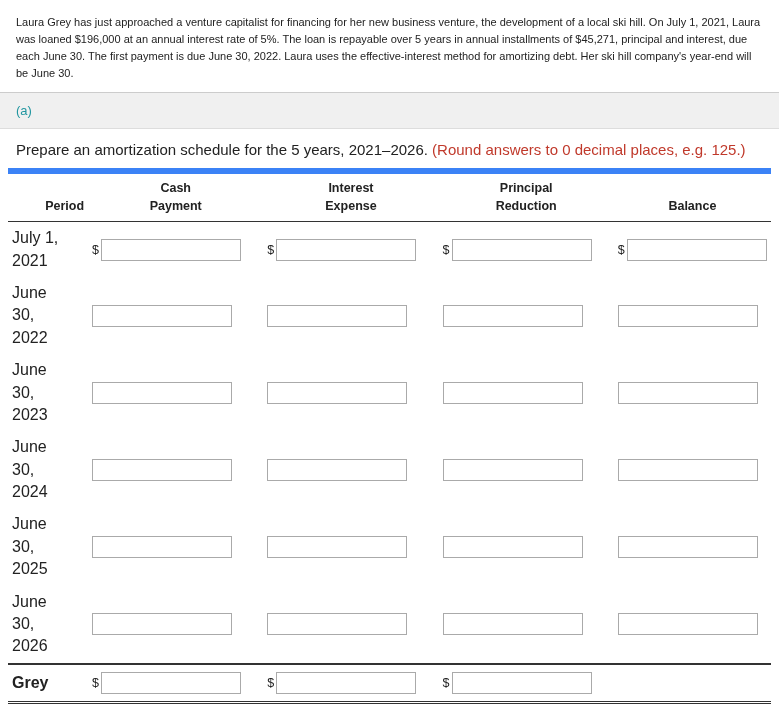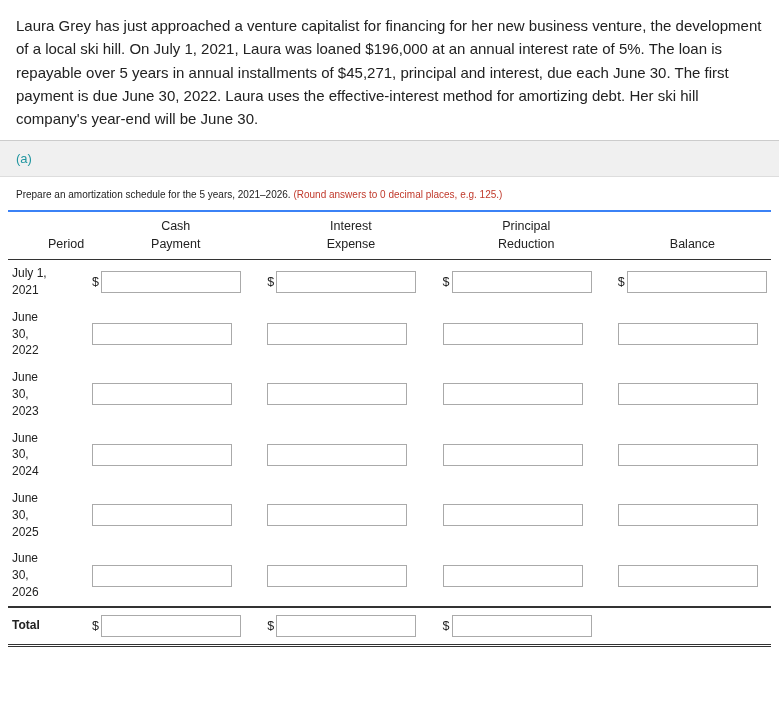--- a/index.html
+++ b/index.html
@@ -6,66 +6,66 @@
     body {
       font-family: Arial, sans-serif;
       font-size: 13px;
       background: #fff;
       color: #222;
       width: 779px;
     }
     .description {
       padding: 14px 16px 10px 16px;
       line-height: 1.55;
-      font-size: 15px;
+      font-size: 11px;
       border-bottom: 1px solid #ccc;
     }
     .section-a {
       background: #f0f0f0;
       padding: 10px 16px;
       color: #2196a0;
       font-size: 13px;
       margin-top: 0;
       border-bottom: 1px solid #ddd;
     }
     .instruction {
       padding: 12px 16px 10px 16px;
-      font-size: 10px;
+      font-size: 15px;
       color: #c0392b;
     }
     .instruction span.black {
       color: #222;
     }
     .table-container {
       padding: 0 8px 20px 8px;
     }
     table {
       width: 100%;
       border-collapse: collapse;
       font-size: 12.5px;
     }
     thead tr th {
       text-align: center;
       padding: 6px 4px 6px 4px;
-      font-weight: normal;
+      font-weight: bold;
       border-bottom: 1px solid #333;
-      border-top: 2px solid #3b82f6;
+      border-top: 6px solid #3b82f6;
       vertical-align: bottom;
       line-height: 1.4;
     }
     thead tr th.period-col {
       text-align: right;
       width: 80px;
     }
     tbody tr td {
       padding: 5px 4px;
       vertical-align: middle;
     }
     tbody tr td.period-cell {
-      font-size: 12px;
+      font-size: 16px;
       line-height: 1.4;
       vertical-align: middle;
       padding-left: 4px;
       width: 80px;
     }
     .input-cell {
       display: flex;
       align-items: center;
       gap: 2px;
     }
@@ -267,21 +267,21 @@
           </div>
         </td>
         <td class="col-balance">
           <div class="input-cell">
             <input type="text" style="">
           </div>
         </td>
       </tr>
 
       <tr class="total-row">
-        <td class="period-cell">Total</td>
+        <td class="period-cell">Grey</td>
         <td class="col-cash">
           <div class="input-cell">
             <span class="dollar-sign">$</span>
             <input type="text" style="">
           </div>
         </td>
         <td class="col-interest">
           <div class="input-cell">
             <span class="dollar-sign">$</span>
             <input type="text" style="">

